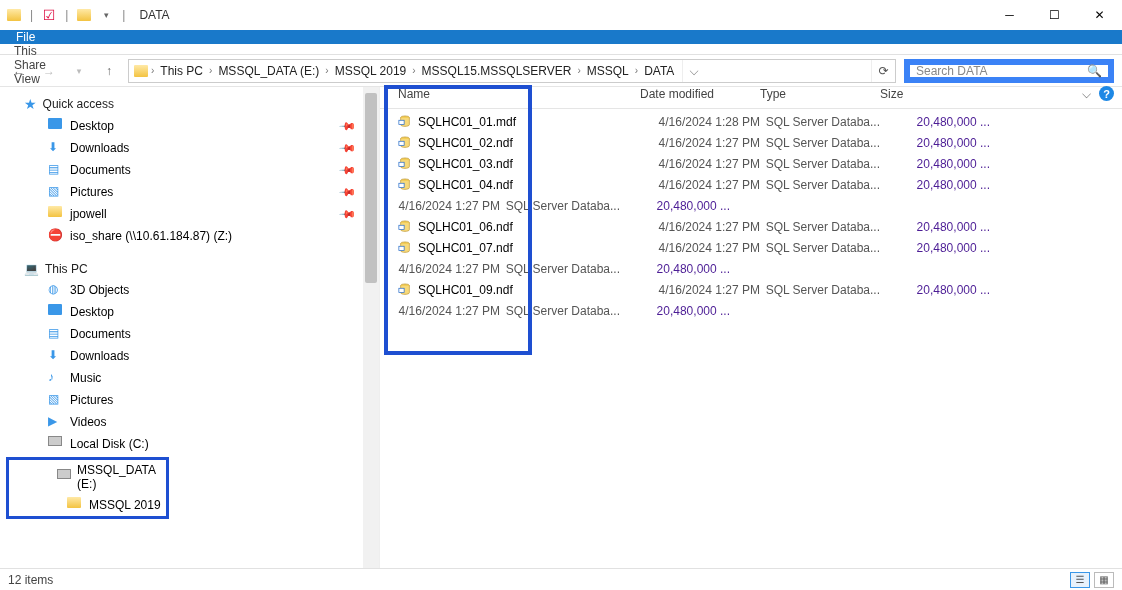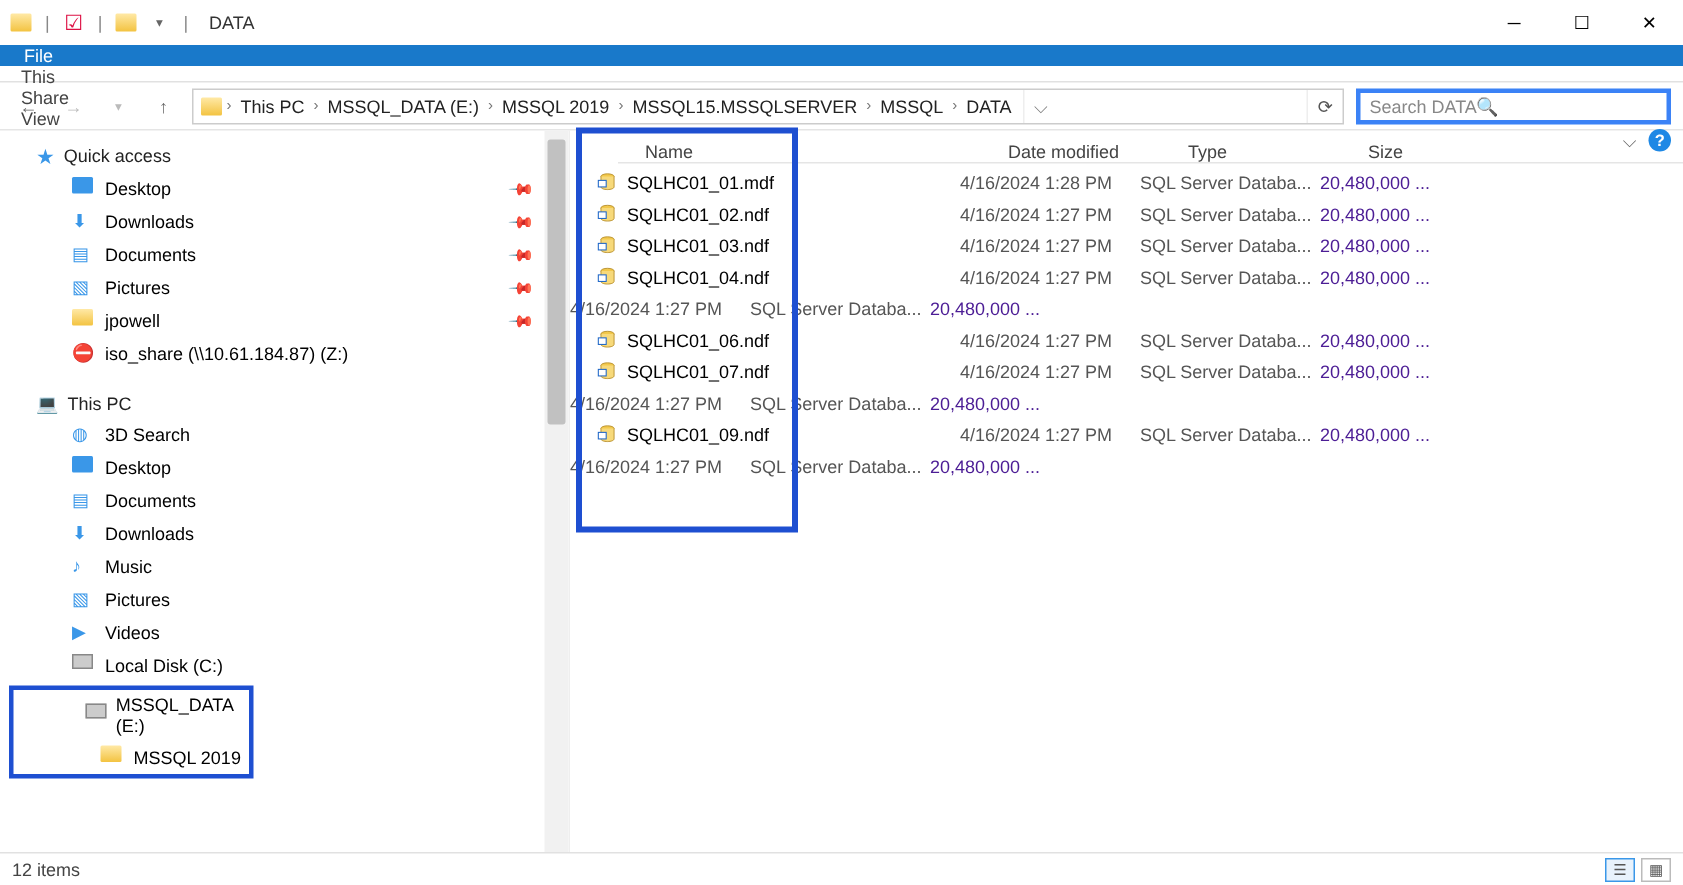--- a/index.html
+++ b/index.html
@@ -24,21 +24,21 @@
 
     
     .addrrow { height: 32px; display: flex; align-items: center; padding: 0 8px; gap: 8px; border-bottom: 1px solid #e5e5e5; }
     .navarrow { width: 22px; height: 22px; display: flex; align-items: center; justify-content: center; color: #666; }
     .navarrow.disabled { color: #bbb; }
     .breadcrumb { flex: 1; height: 24px; border: 1px solid #ccc; display: flex; align-items: center; background: #fff; padding-left: 4px; }
     .bc-item { padding: 0 4px; color: #222; }
     .bc-sep { color: #777; font-size: 10px; padding: 0 2px; }
     .bc-refresh { margin-left: auto; border-left: 1px solid #eee; width: 24px; height: 100%; display: flex; align-items: center; justify-content: center; color: #555; }
     .bc-chev { color: #777; padding: 0 6px; border-left: 1px solid #eee; height: 100%; display: flex; align-items: center; margin-left: 4px; }
-    .searchbox { width: 210px; height: 24px; border: 3px solid #3b82f6; display: flex; align-items: center; padding: 0 6px; color: #888; justify-content: flex-start; }
+    .searchbox { width: 210px; height: 24px; border: 6px solid #3b82f6; display: flex; align-items: center; padding: 0 6px; color: #888; justify-content: space-between; }
     .searchtext { color: #888; }
 
     
     .body { display: flex; height: calc(100% - 30px - 25px - 32px - 22px); }
     .navpane { width: 380px; overflow: hidden; position: relative; border-right: 1px solid #eee; }
     .nav-scroll { position: absolute; right: 0; top: 0; bottom: 0; width: 16px; background: #f1f1f1; }
     .nav-thumb { position: absolute; right: 2px; top: 6px; width: 12px; height: 190px; background: #c1c1c1; border-radius: 2px; }
     .navtree { padding: 6px 0 0 0; }
     .navgroup-label { display: flex; align-items: center; gap: 6px; padding: 3px 0 3px 24px; color: #222; }
     .navitem { display: flex; align-items: center; gap: 6px; padding: 3px 0 3px 48px; }
@@ -50,27 +50,27 @@
     
     
     .i-star{ color:#3a97e8; font-size:14px;}
     .i-desktop{ width:14px; height:11px; background:#3a97e8; border-radius:1px; display:inline-block;}
     .i-folder{ width:14px;height:11px;background:linear-gradient(#ffe9a6,#f3c341);display:inline-block;border-radius:1px;}
     .i-pc{ color:#555;}
     .i-disk{ width:14px;height:10px;background:#ccc;border:1px solid #888;display:inline-block;}
 
     
     .content { flex: 1; display: flex; flex-direction: column; position: relative; }
-    .col-headers { height: 22px; display: flex; align-items: flex-end; border-bottom: 1px solid #e5e5e5; color: #444; margin-left: 32px; }
+    .col-headers { height: 22px; display: flex; align-items: flex-start; border-bottom: 1px solid #e5e5e5; color: #444; }
     .col-name   { width: 260px; padding-left: 18px; }
     .col-date   { width: 120px; }
     .col-type   { width: 120px; }
     .col-size   { width: 110px; }
     .filelist { padding-top: 2px; }
-    .filerow { height: 21px; display: flex; align-items: center; }
+    .filerow { height: 21px; display: flex; align-items: center; text-align: right; }
     .filename { width: 260px; padding-left: 18px; display: flex; align-items: center; gap: 6px; }
     .filedate { width: 120px; color: #555; }
     .filetype { width: 120px; color: #555; white-space: nowrap; overflow: hidden; text-overflow: ellipsis; }
     .filesize { width: 110px; color: #4c1d95; white-space: nowrap; overflow: hidden; text-overflow: ellipsis; }
     .db-icon { width: 14px; height: 14px; display: inline-flex; align-items: center; justify-content: center; }
     .db-icon svg { width:14px; height:14px; }
     
     .name-highlight { position:absolute; left:4px; top:-2px; width:148px; height:270px; border:4px solid #1e4fd1; pointer-events:none; }
 
     
@@ -199,21 +199,21 @@
       <div class="spacer"></div>
       <div class="navgroup-label">
         <span class="i-pc">💻</span>
         <span>This PC</span>
       </div>
       <div id="pc-container">
           <div class="navitem">
             <span class="licn">
               <span style="color:#3a97e8">◍</span>
             </span>
-            <span>3D Search</span>
+            <span>3D Objects</span>
           </div>
           <div class="navitem">
             <span class="licn">
               <span class="i-desktop"></span>
             </span>
             <span>Desktop</span>
           </div>
           <div class="navitem">
             <span class="licn">
               <span style="color:#3a97e8">▤</span>

